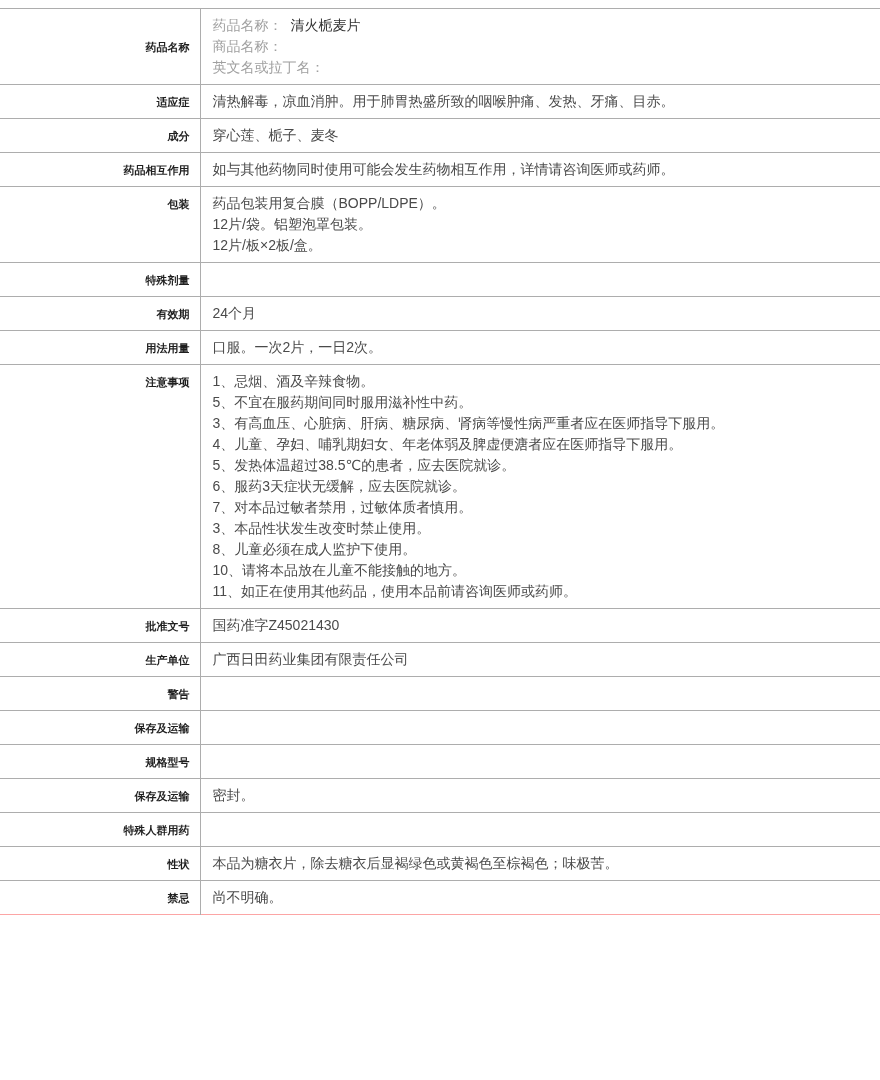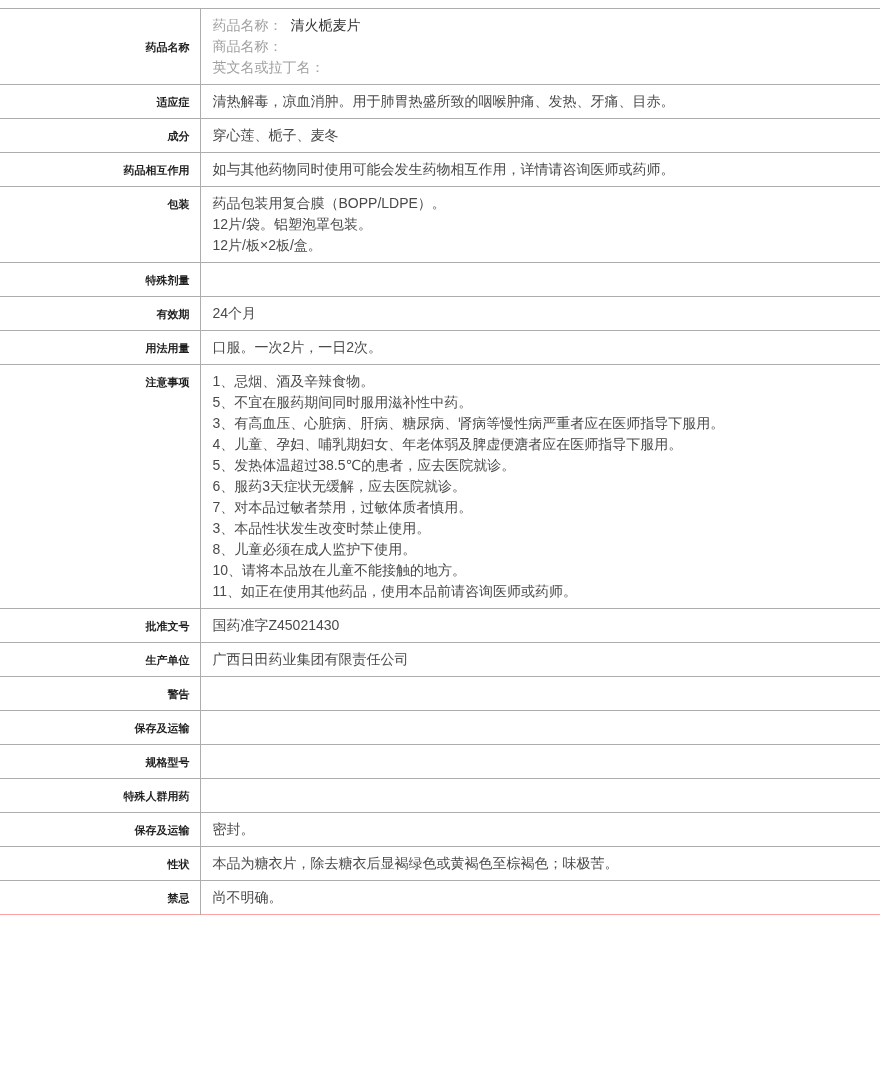--- a/index.html
+++ b/index.html
@@ -162,28 +162,28 @@
         </tr>
         <tr>
           <th>保存及运输</th>
           <td></td>
         </tr>
         <tr>
           <th>规格型号</th>
           <td></td>
         </tr>
         <tr>
-          <th>特殊人群用药</th>
-          <td></td>
-        </tr>
-        <tr>
           <th>保存及运输</th>
           <td>
             <div class="line">密封。</div>
           </td>
+        </tr>
+        <tr>
+          <th>特殊人群用药</th>
+          <td></td>
         </tr>
         <tr>
           <th>性状</th>
           <td>
             <div class="line">本品为糖衣片，除去糖衣后显褐绿色或黄褐色至棕褐色；味极苦。</div>
           </td>
         </tr>
         <tr>
           <th>禁忌</th>
           <td>

